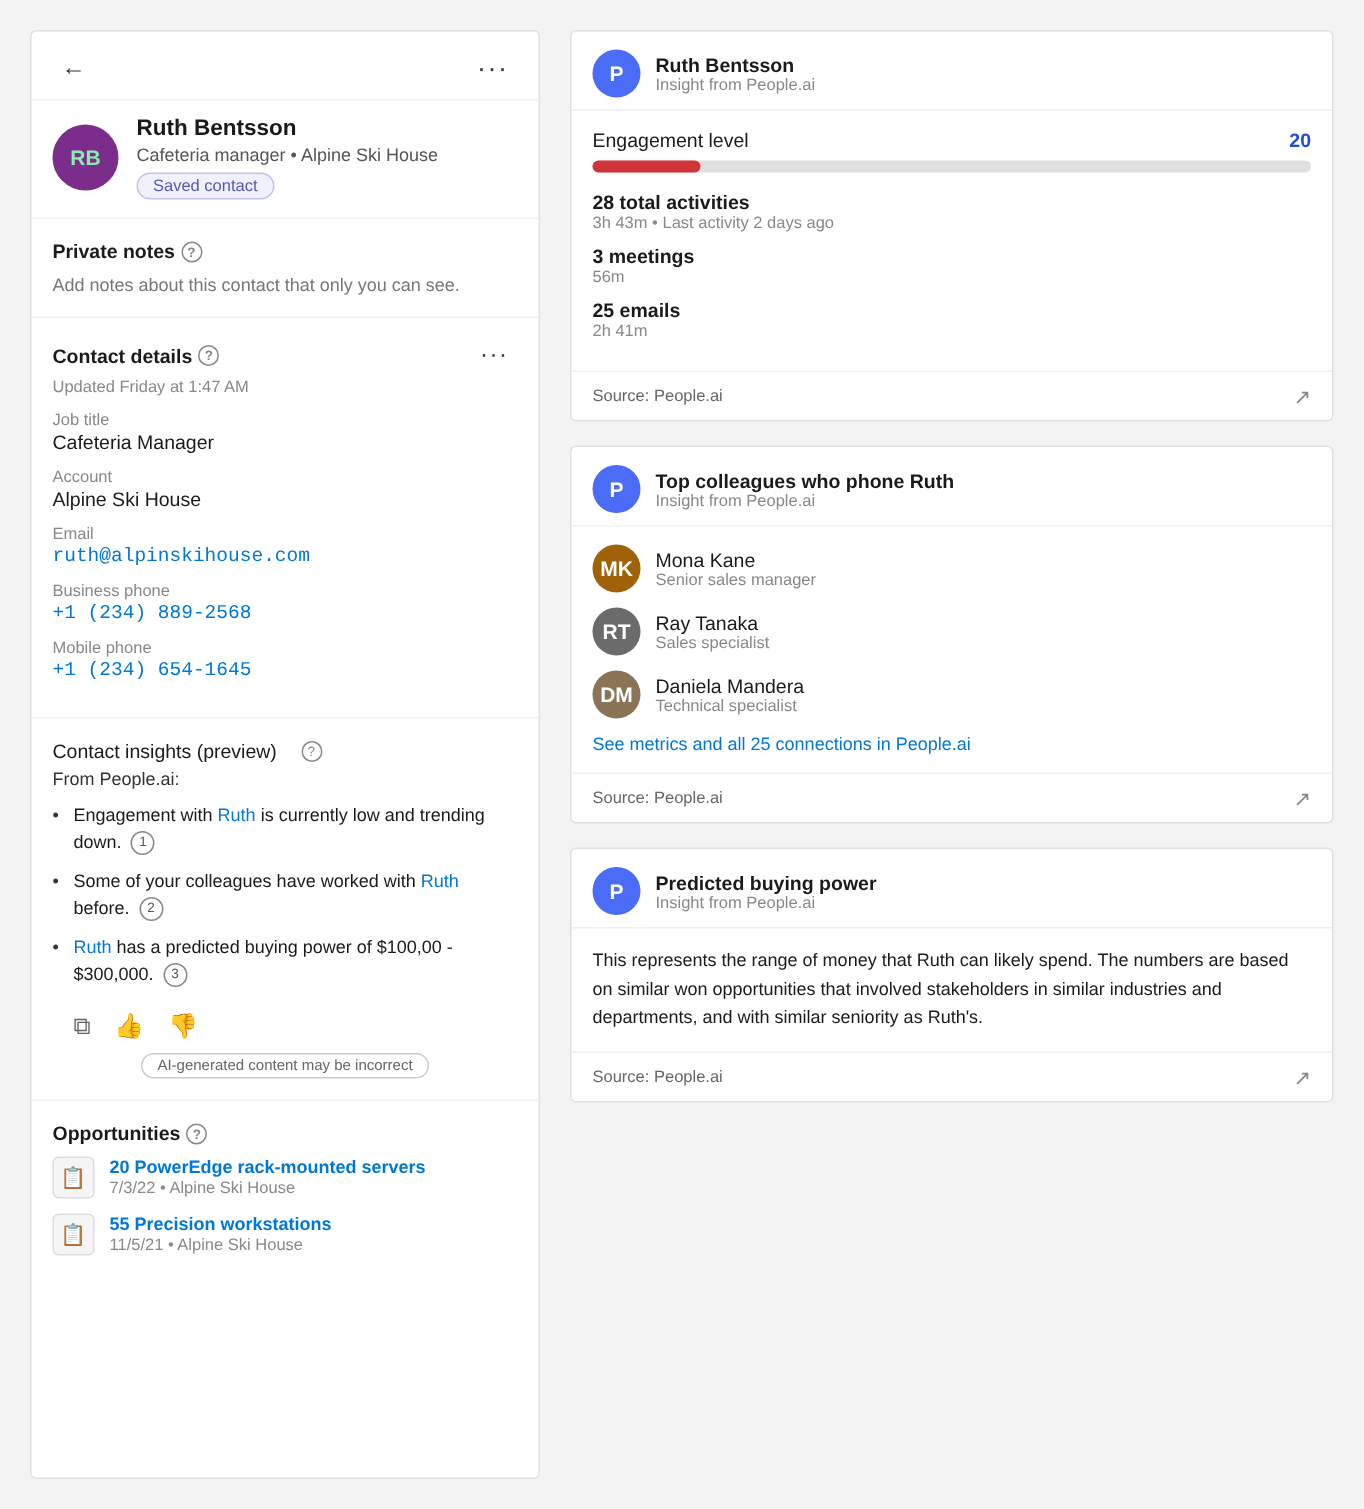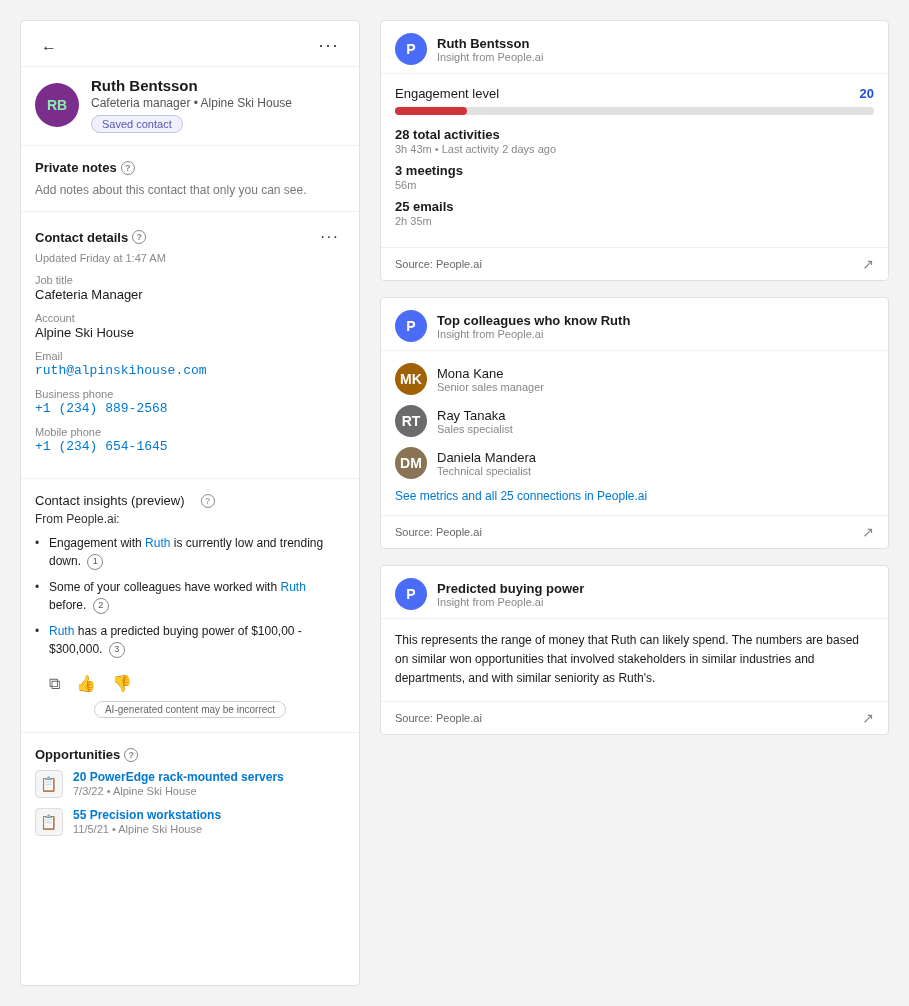--- a/index.html
+++ b/index.html
@@ -385,34 +385,34 @@
         <div class="stat-row">
           <div class="stat-main">28 total activities</div>
           <div class="stat-sub">3h 43m • Last activity 2 days ago</div>
         </div>
         <div class="stat-row">
           <div class="stat-main">3 meetings</div>
           <div class="stat-sub">56m</div>
         </div>
         <div class="stat-row">
           <div class="stat-main">25 emails</div>
-          <div class="stat-sub">2h 35m</div>
+          <div class="stat-sub">2h 41m</div>
         </div>
       </div>
       <div class="card-footer">
         <span class="source-text">Source: People.ai</span>
         <span class="ext-link-icon">↗</span>
       </div>
     </div>
 
     <div class="insight-card">
       <div class="insight-card-header">
         <div class="people-ai-avatar">P</div>
         <div>
-          <div class="insight-card-title">Top colleagues who know Ruth</div>
+          <div class="insight-card-title">Top colleagues who phone Ruth</div>
           <div class="insight-card-subtitle">Insight from People.ai</div>
         </div>
       </div>
       <div class="insight-card-body">
         <div class="colleague-row">
           <div class="colleague-avatar av-mona">MK</div>
           <div>
             <div class="colleague-name">Mona Kane</div>
             <div class="colleague-role">Senior sales manager</div>
           </div>

